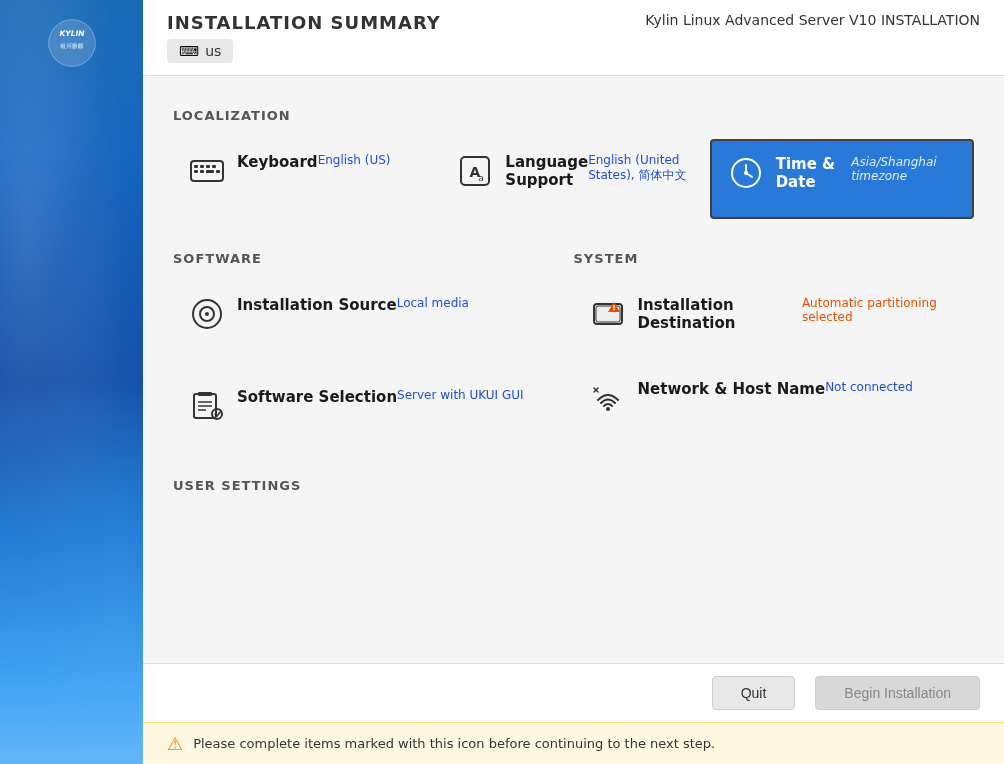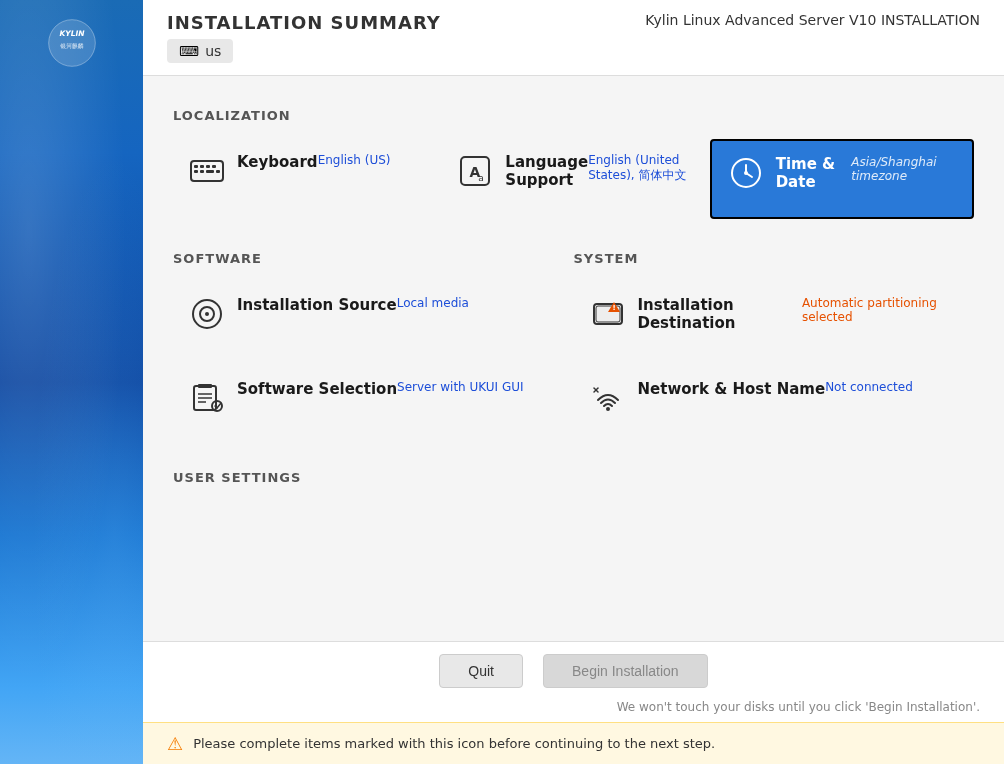--- a/index.html
+++ b/index.html
@@ -142,21 +142,21 @@
       padding: 14px 16px;
       background: #f5f5f5;
       border-radius: 4px;
       cursor: pointer;
       gap: 12px;
       min-height: 80px;
     }
 
     .install-item.highlighted {
       background: #2979d8;
-      border: 2px solid #000000;
+      border: 2px solid #404040;
       border-radius: 4px;
     }
 
     .install-item.highlighted .item-title {
       color: white;
     }
 
     .install-item.highlighted .item-subtitle {
       color: rgba(255,255,255,0.85);
       font-style: italic;
@@ -193,21 +193,21 @@
     }
 
     
     .footer {
       background: white;
       border-top: 1px solid #ddd;
     }
 
     .footer-buttons {
       display: flex;
-      justify-content: center;
+      justify-content: flex-end;
       align-items: center;
       padding: 12px 24px;
       gap: 20px;
     }
 
     .btn {
       padding: 8px 28px;
       border-radius: 4px;
       font-size: 14px;
       cursor: pointer;
@@ -337,21 +337,21 @@
             <span class="item-title">Time &amp; Date</span>
             <span class="item-subtitle">Asia/Shanghai timezone</span>
           </div>
         </div>
       </div>
 
       <div style="display: grid; grid-template-columns: 1fr 1fr; gap: 0; margin-bottom: 24px;">
 
         <div>
           <div class="section-header">SOFTWARE</div>
-          <div style="display:flex; flex-direction:column; gap:4px;">
+          <div style="display:flex; flex-direction:column; gap:12px;">
 
             <div class="install-item">
               <div class="item-icon">
                 <svg width="36" height="36" viewBox="0 0 36 36">
                   <circle cx="18" cy="18" r="14" fill="none" stroke="#333" stroke-width="2"></circle>
                   <circle cx="18" cy="18" r="7" fill="none" stroke="#333" stroke-width="2"></circle>
                   <circle cx="18" cy="18" r="2" fill="#333"></circle>
                 </svg>
               </div>
               <div class="item-text">
@@ -424,21 +424,20 @@
 
       <div class="section-header">USER SETTINGS</div>
 
     </div>
 
     <div class="footer">
       <div class="footer-buttons">
         <button class="btn btn-quit">Quit</button>
         <button class="btn btn-begin">Begin Installation</button>
       </div>
-      <div class="footer-note">We won't touch your disks until you click 'Begin Installation'.</div>
     </div>
 
     <div class="warning-bar">
       <span class="warning-icon">⚠</span>
       <span>Please complete items marked with this icon before continuing to the next step.</span>
     </div>
   </div>
 </div>
 
 </body></html>

